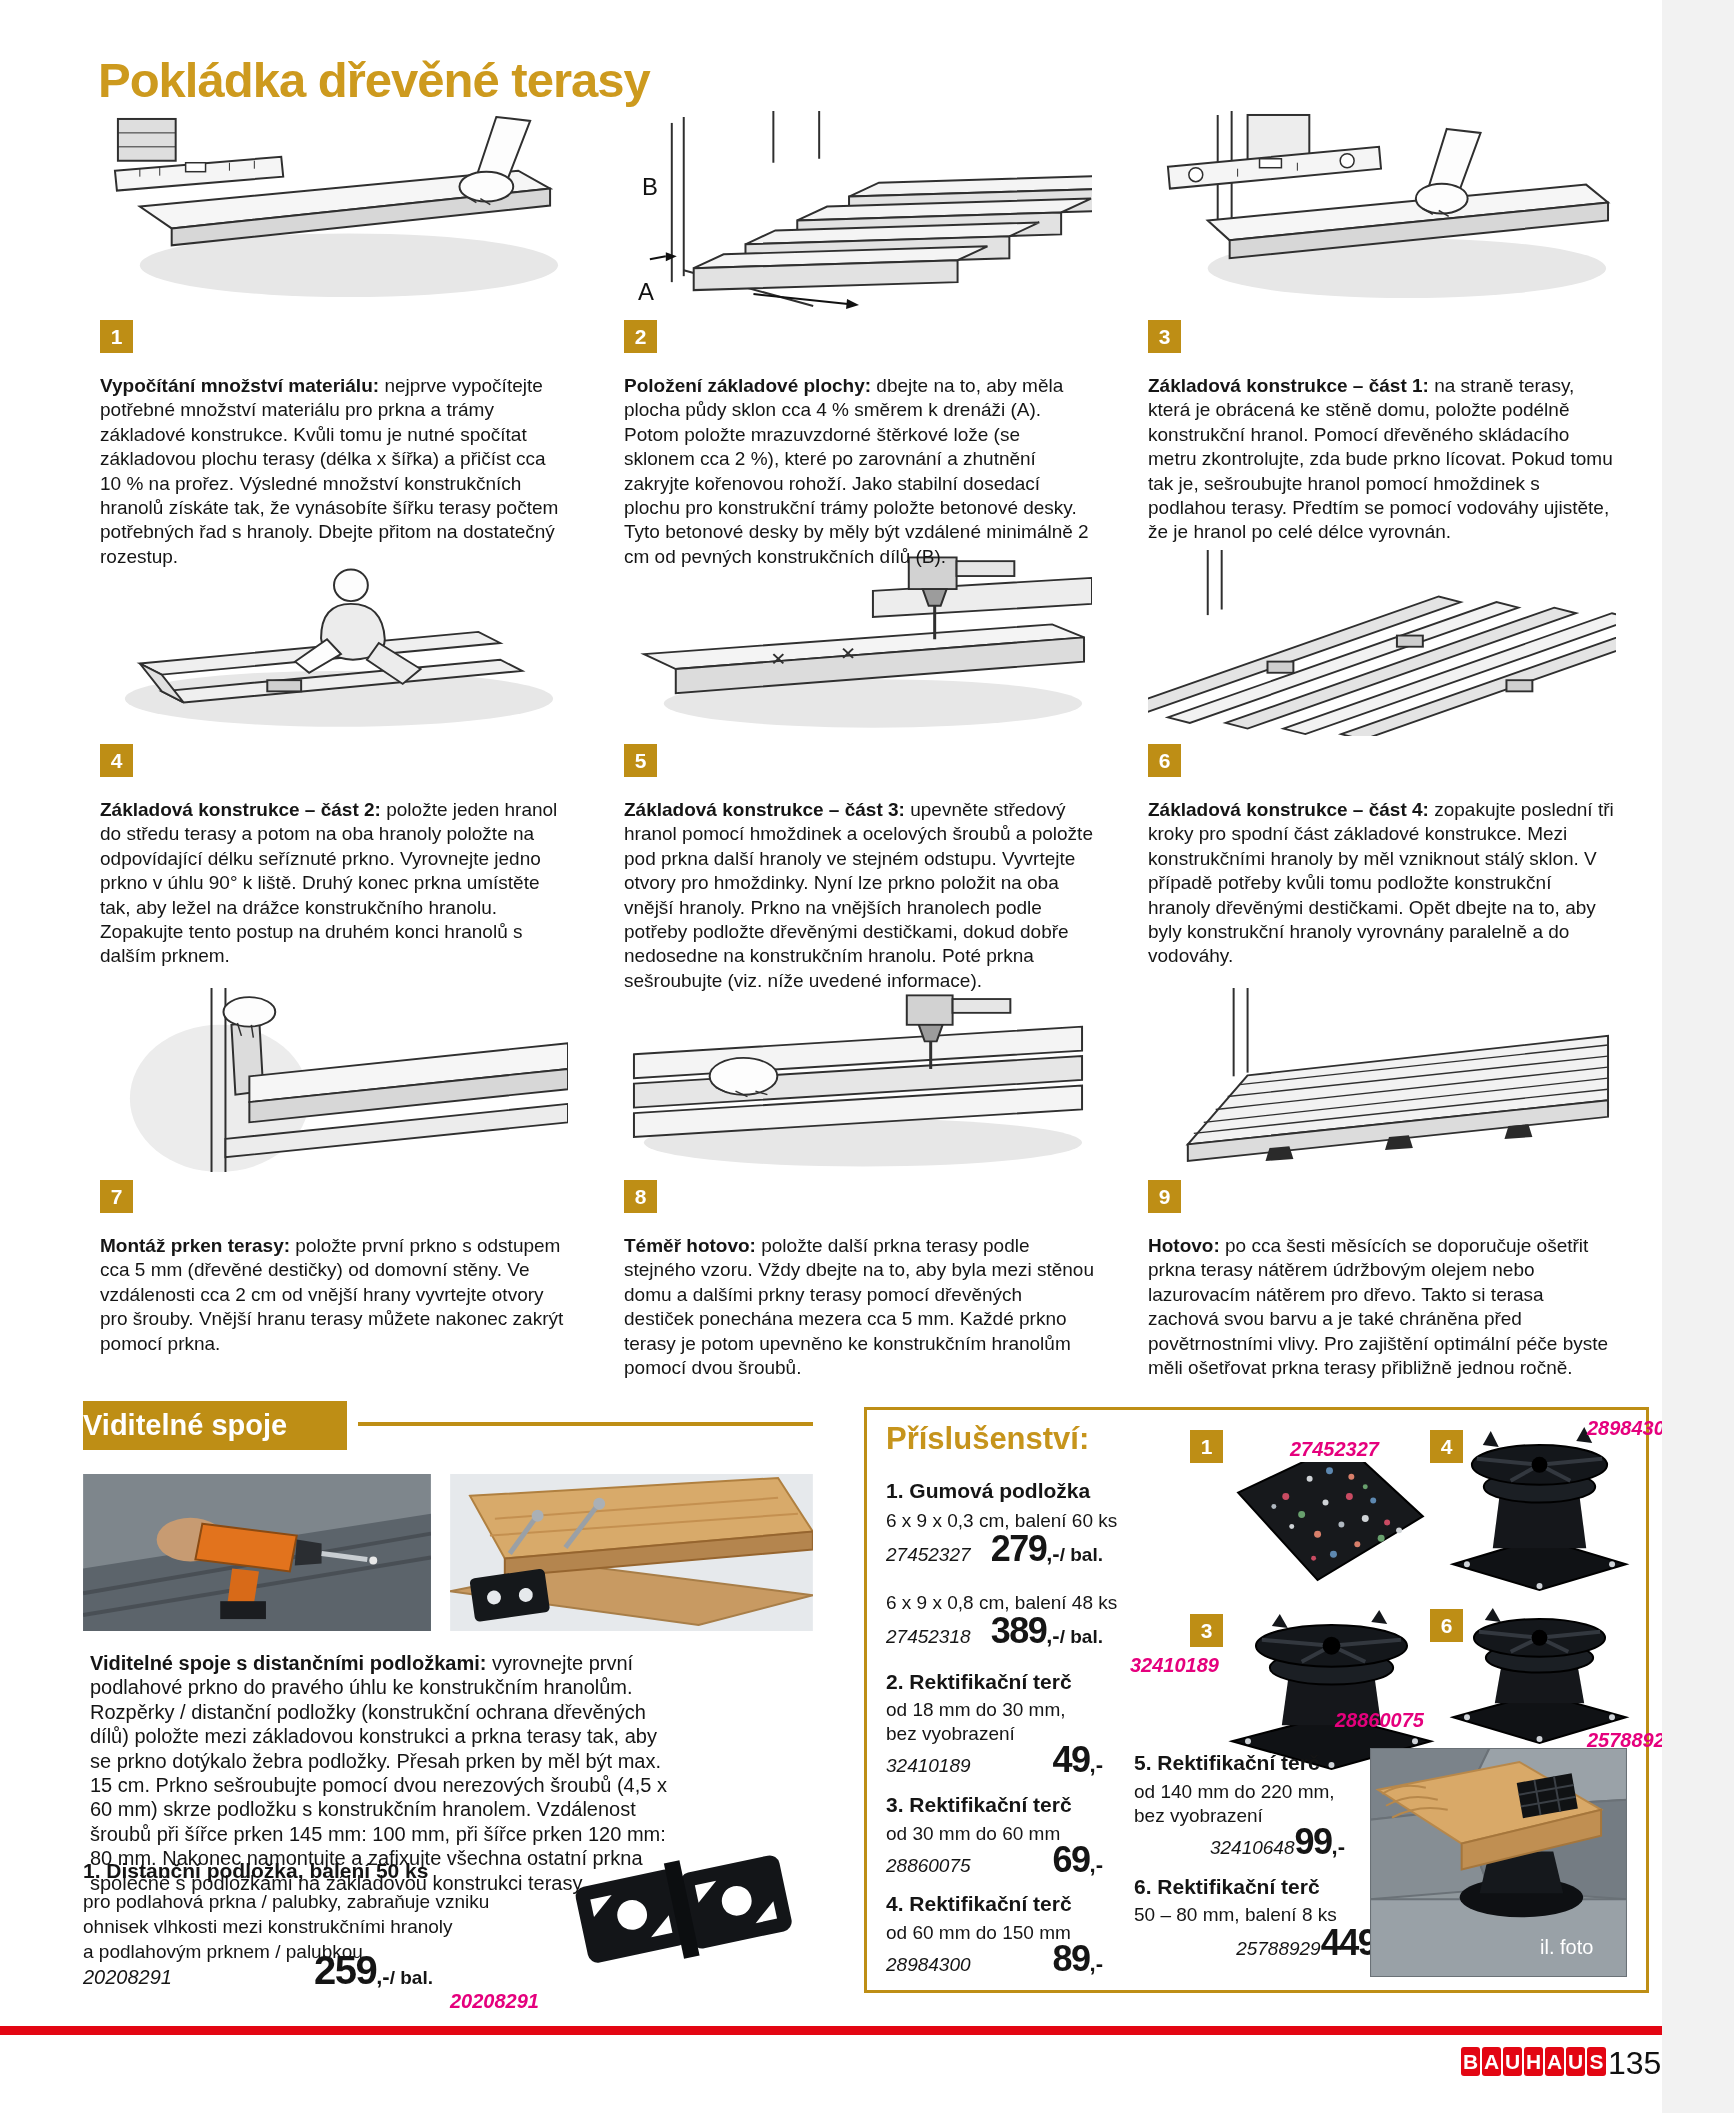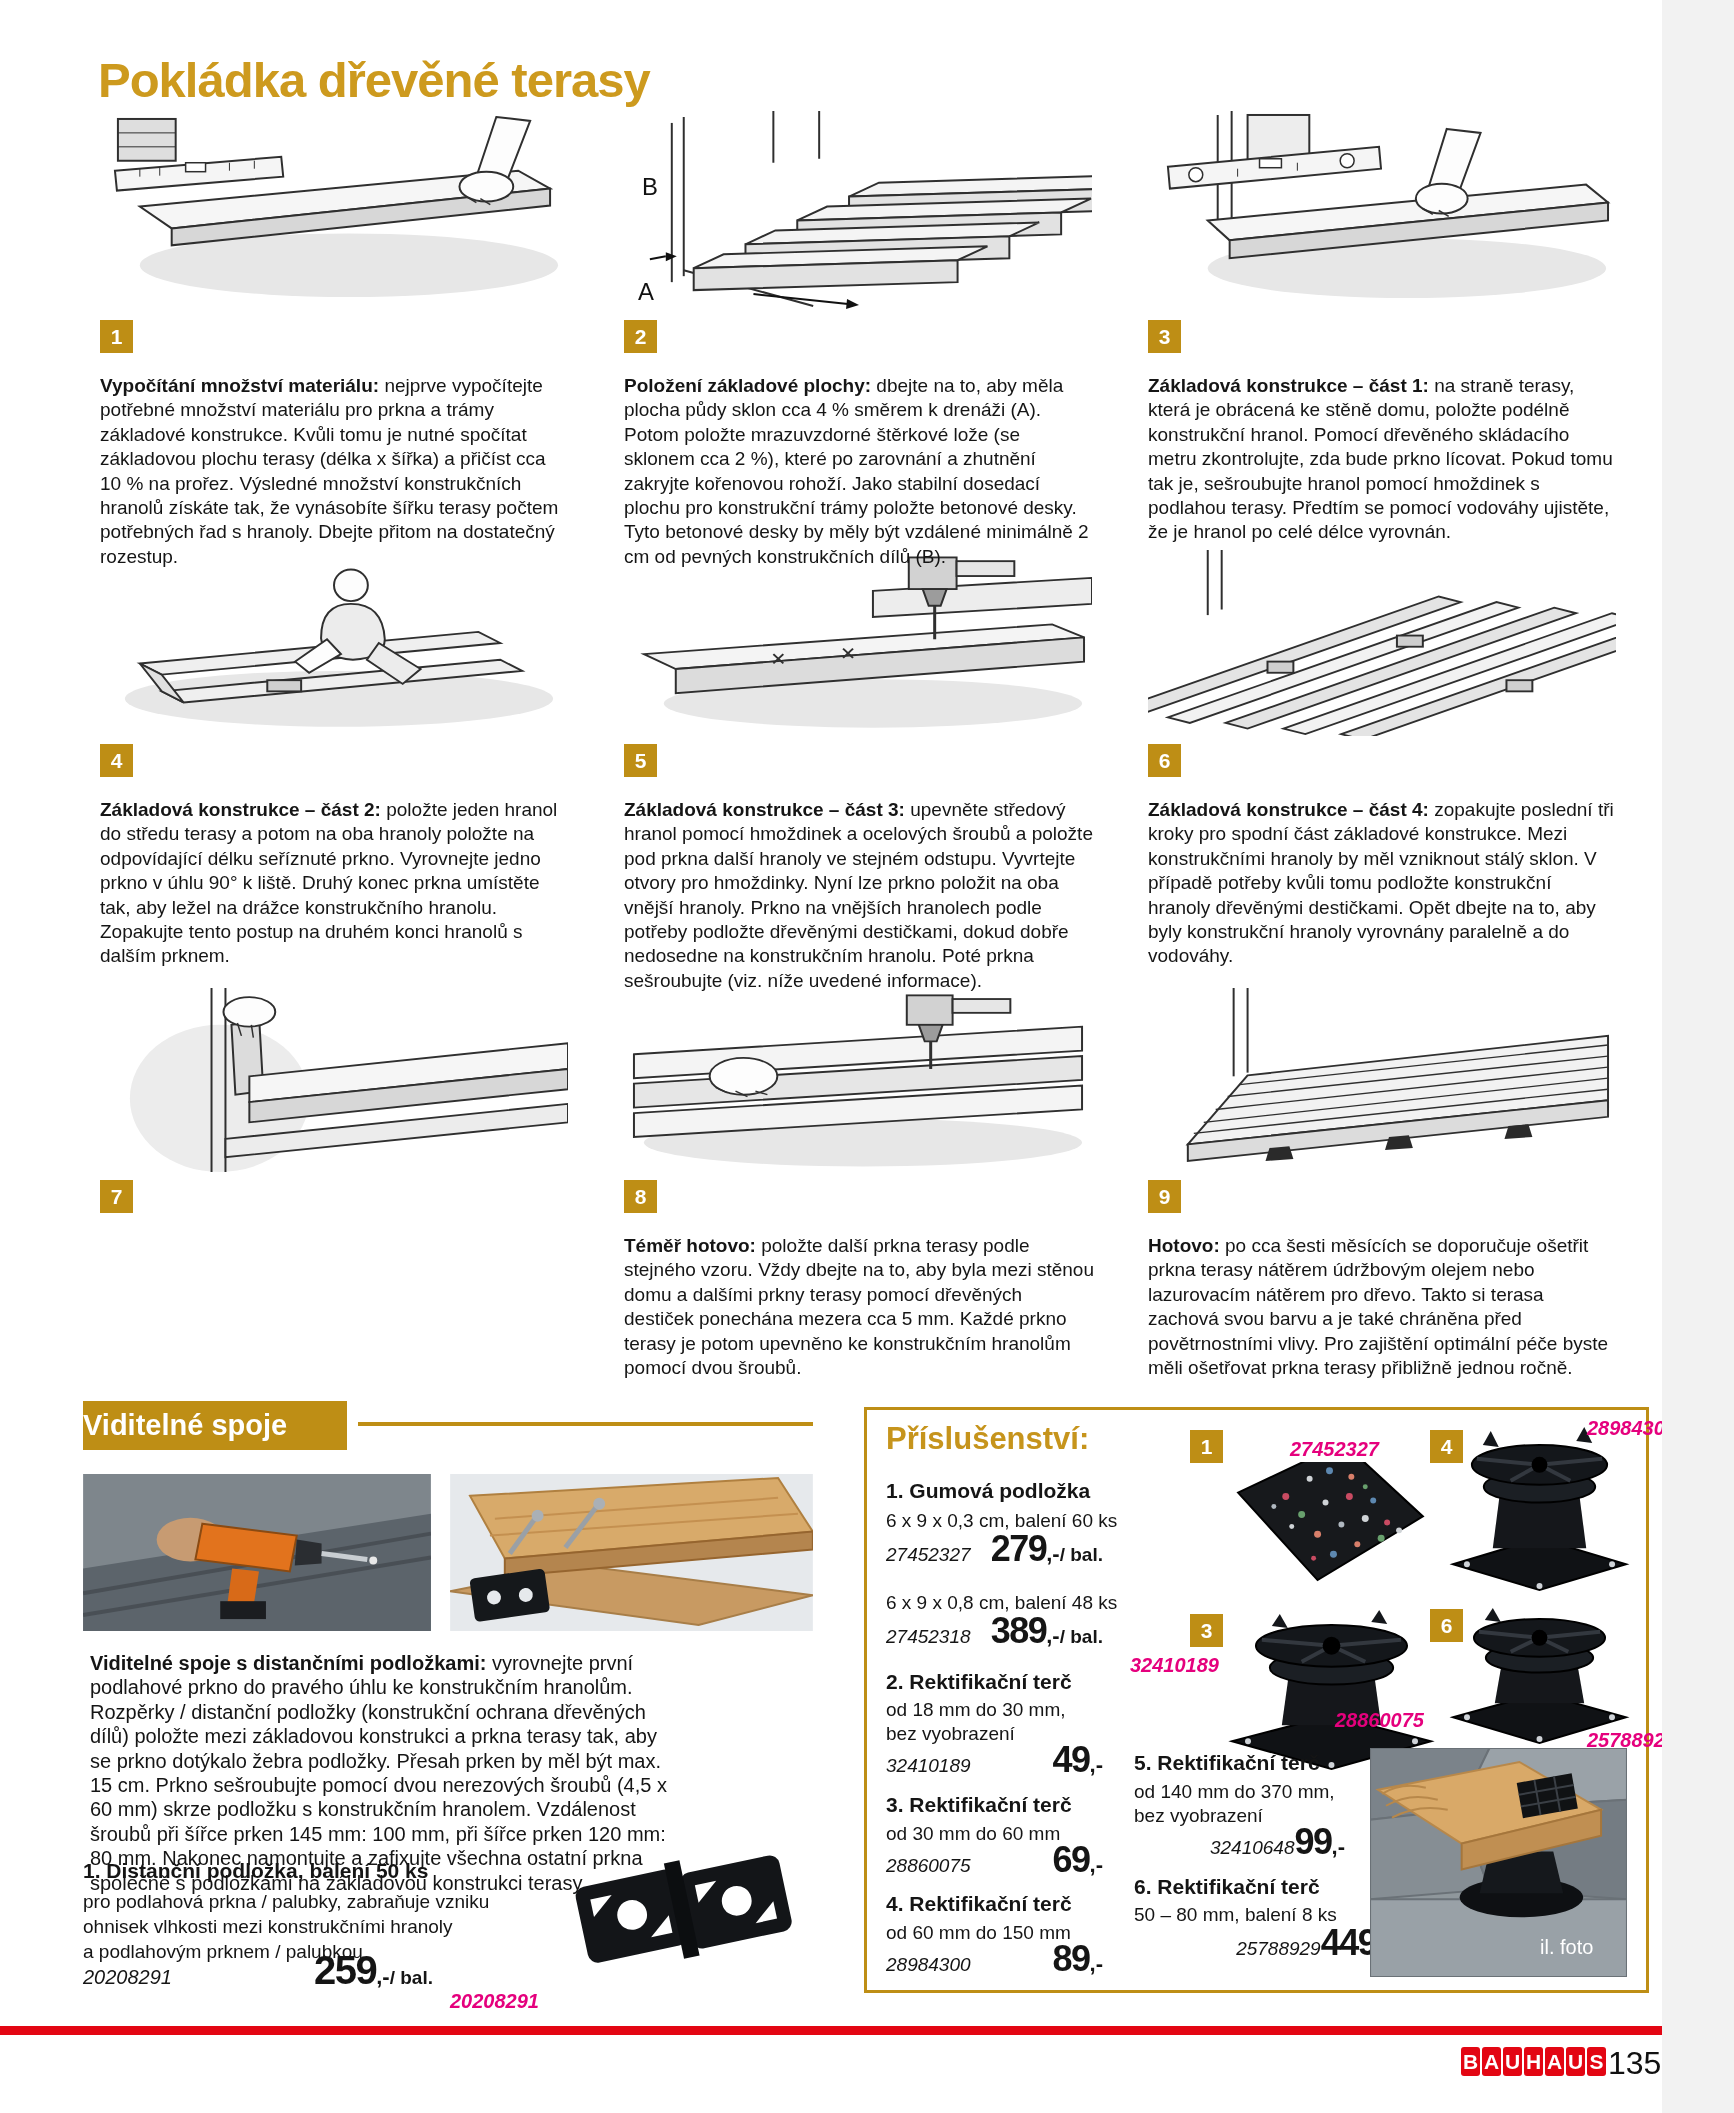--- a/index.html
+++ b/index.html
@@ -199,20 +199,21 @@
   <div class="abs badge" style="left:100px;top:744px">4</div>
   <p class="abs steptext" style="left:100px;top:798px"><b>Základová konstrukce – část 2:</b> <span>položte jeden hranol do středu terasy a potom na oba hranoly položte na odpovídající délku seříznuté prkno. Vyrovnejte jedno prkno v úhlu 90° k liště. Druhý konec prkna umístěte tak, aby ležel na drážce konstrukčního hranolu. Zopakujte tento postup na druhém konci hranolů s dalším prknem.</span></p>
 
   <div class="abs badge" style="left:624px;top:744px">5</div>
   <p class="abs steptext" style="left:624px;top:798px"><b>Základová konstrukce – část 3:</b> <span>upevněte středový hranol pomocí hmoždinek a ocelových šroubů a položte pod prkna další hranoly ve stejném odstupu. Vyvrtejte otvory pro hmoždinky. Nyní lze prkno položit na oba vnější hranoly. Prkno na vnějších hranolech podle potřeby podložte dřevěnými destičkami, dokud dobře nedosedne na konstrukčním hranolu. Poté prkna sešroubujte (viz. níže uvedené informace).</span></p>
 
   <div class="abs badge" style="left:1148px;top:744px">6</div>
   <p class="abs steptext" style="left:1148px;top:798px"><b>Základová konstrukce – část 4:</b> <span>zopakujte poslední tři kroky pro spodní část základové konstrukce. Mezi konstrukčními hranoly by měl vzniknout stálý sklon. V případě potřeby kvůli tomu podložte konstrukční hranoly dřevěnými destičkami. Opět dbejte na to, aby byly konstrukční hranoly vyrovnány paralelně a do vodováhy.</span></p>
 
   <div class="abs badge" style="left:100px;top:1180px">7</div>
+  <p class="abs steptext" style="left:100px;top:1234px"><b>Montáž prken terasy:</b> <span>položte první prkno s odstupem cca 5 mm (dřevěné destičky) od domovní stěny. Ve vzdálenosti cca 2 cm od vnější hrany vyvrtejte otvory pro šrouby. Vnější hranu terasy můžete nakonec zakrýt pomocí prkna.</span></p>
 
   <div class="abs badge" style="left:624px;top:1180px">8</div>
   <p class="abs steptext" style="left:624px;top:1234px"><b>Téměř hotovo:</b> <span>položte další prkna terasy podle stejného vzoru. Vždy dbejte na to, aby byla mezi stěnou domu a dalšími prkny terasy pomocí dřevěných destiček ponechána mezera cca 5 mm. Každé prkno terasy je potom upevněno ke konstrukčním hranolům pomocí dvou šroubů.</span></p>
 
   <div class="abs badge" style="left:1148px;top:1180px">9</div>
   <p class="abs steptext" style="left:1148px;top:1234px"><b>Hotovo:</b> <span>po cca šesti měsících se doporučuje ošetřit prkna terasy nátěrem údržbovým olejem nebo lazurovacím nátěrem pro dřevo. Takto si terasa zachová svou barvu a je také chráněna před povětrnostními vlivy. Pro zajištění optimální péče byste měli ošetřovat prkna terasy přibližně jednou ročně.</span></p>
 
   <div class="abs banner">Viditelné spoje</div>
   <div class="abs goldrule"></div>
 
@@ -387,21 +388,21 @@
     <ellipse cx="95" cy="32" rx="66" ry="19" fill="#14171b" stroke="#000" stroke-width="2"></ellipse>
     <line x1="95" y1="32" x2="34" y2="26" stroke="#33383f" stroke-width="4"></line>
     <line x1="95" y1="32" x2="156" y2="26" stroke="#33383f" stroke-width="4"></line>
     <line x1="95" y1="32" x2="66" y2="46" stroke="#33383f" stroke-width="4"></line>
     <line x1="95" y1="32" x2="124" y2="46" stroke="#33383f" stroke-width="4"></line>
     <polygon points="40,14 48,2 56,16" fill="#14171b"></polygon>
     <circle cx="95" cy="32" r="8" fill="#000"></circle>
   </svg>
 
   <div class="abs prod-title" style="left:1134px;top:1751px">5. Rektifikační terč</div>
-  <div class="abs acc-line" style="left:1134px;top:1781px">od 140 mm do 370 mm,</div>
+  <div class="abs acc-line" style="left:1134px;top:1781px">od 140 mm do 220 mm,</div>
   <div class="abs acc-line" style="left:1134px;top:1805px">bez vyobrazení</div>
   <div class="abs price-row2" style="left:1134px;top:1821px">
     <span class="sku">32410648</span>
     <span><span class="amt">99</span><span class="dec">,-</span></span>
   </div>
 
   <div class="abs prod-title" style="left:1134px;top:1875px">6. Rektifikační terč</div>
   <div class="abs acc-line" style="left:1134px;top:1904px">50 – 80 mm, balení 8 ks</div>
   <div class="abs price-row2" style="left:1134px;top:1922px;width:299px">
     <span class="sku">25788929</span>

